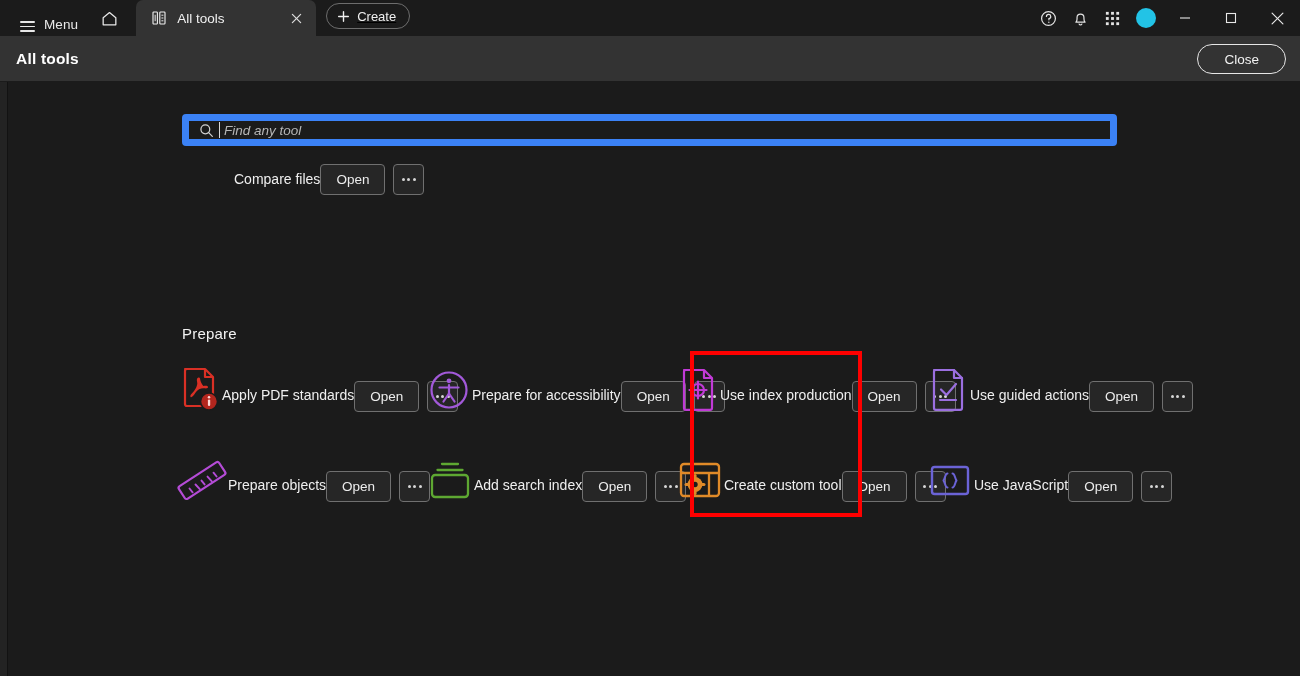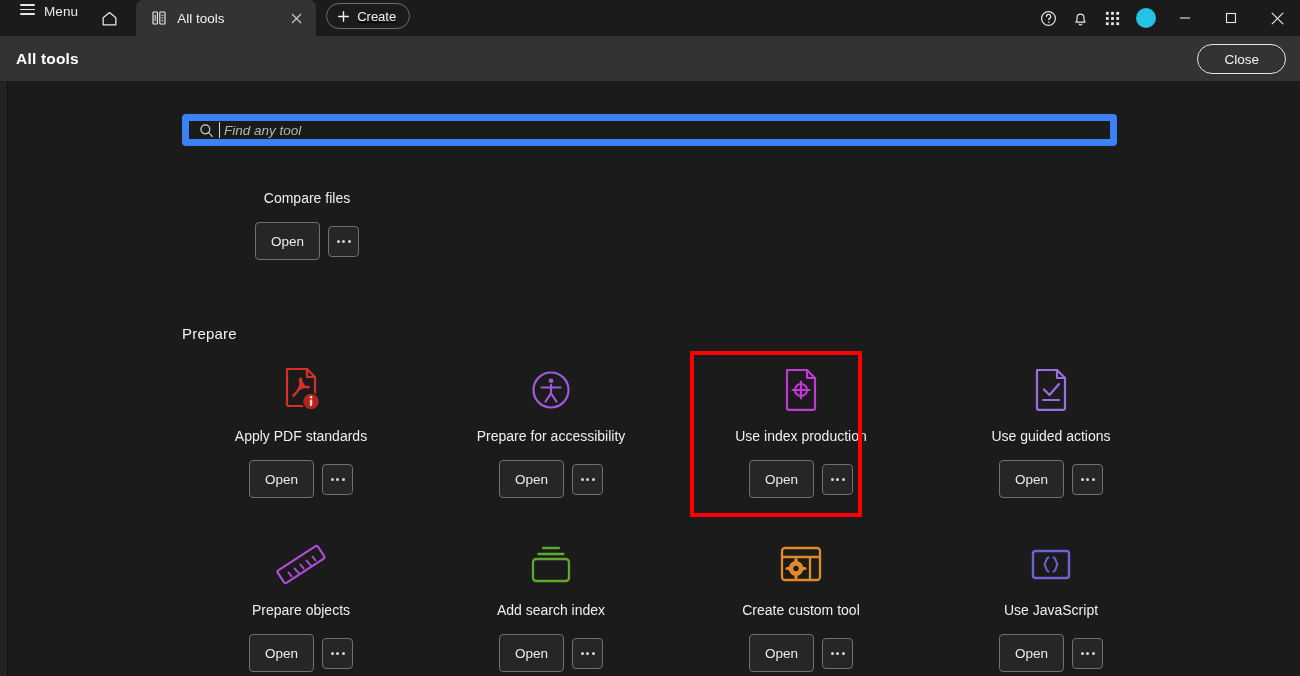--- a/index.html
+++ b/index.html
@@ -11,21 +11,21 @@
   }
   .app { position: relative; width: 1300px; height: 676px; background: #1b1b1b; }
 
   
   .titlebar {
     position: absolute; top: 0; left: 0; width: 1300px; height: 36px;
     background: #1b1b1b; display: flex; align-items: flex-end;
   }
   .tb-left { display: flex; align-items: center; height: 36px; padding-left: 12px; gap: 2px; }
   .menu-btn {
-    display: flex; align-items: flex-start; gap: 9px; height: 28px;
+    display: flex; align-items: flex-end; gap: 9px; height: 28px;
     padding: 0 8px; border-radius: 4px; cursor: pointer;
   }
   .hamburger { display: flex; flex-direction: column; gap: 3px; width: 15px; }
   .hamburger i { display: block; height: 1.6px; background: #e8e8e8; border-radius: 1px; }
   .menu-label { font-size: 13.5px; color: #e8e8e8; letter-spacing: .1px; }
   .home-btn {
     width: 34px; height: 30px; display: flex; align-items: center; justify-content: center;
     border-radius: 4px; cursor: pointer; margin-left: 4px;
   }
 
@@ -101,30 +101,30 @@
   }
   .search-ph {
     font-size: 13.5px; color: #b6b6b6; font-style: italic;
     margin-left: 10px; position: relative;
   }
   .search-ph::before {
     content: ""; position: absolute; left: -5px; top: -1px;
     width: 1px; height: 16px; background: #d8d8d8;
   }
   .row { display: flex; }
-  .cell { width: 250px; display: flex; flex-direction: column; align-items: center; }
+  .cell { width: 250px; display: flex; flex-direction: row; align-items: center; }
 
   .tool-icon-box { height: 52px; display: flex; align-items: flex-end; justify-content: center; }
   .tool-label {
     font-size: 14px; color: #efefef; margin-top: 14px; text-align: center;
     white-space: nowrap;
   }
   .tool-actions { display: flex; gap: 8px; margin-top: 16px; align-items: center; }
   .btn-open {
-    height: 38px; padding: 0 15px; border: 1px solid #707070; border-radius: 4px;
+    height: 31px; padding: 0 15px; border: 1px solid #707070; border-radius: 4px;
     background: #262626; color: #ececec; font-size: 13.5px;
     display: flex; align-items: center; justify-content: center; cursor: pointer;
     font-family: "Liberation Sans", sans-serif;
   }
   .btn-more {
     width: 31px; height: 31px; border: 1px solid #707070; border-radius: 4px;
     background: #262626; display: flex; align-items: center; justify-content: center;
     cursor: pointer; gap: 2.5px;
   }
   .btn-more i { width: 3px; height: 3px; border-radius: 50%; background: #d6d6d6; display: block; }

